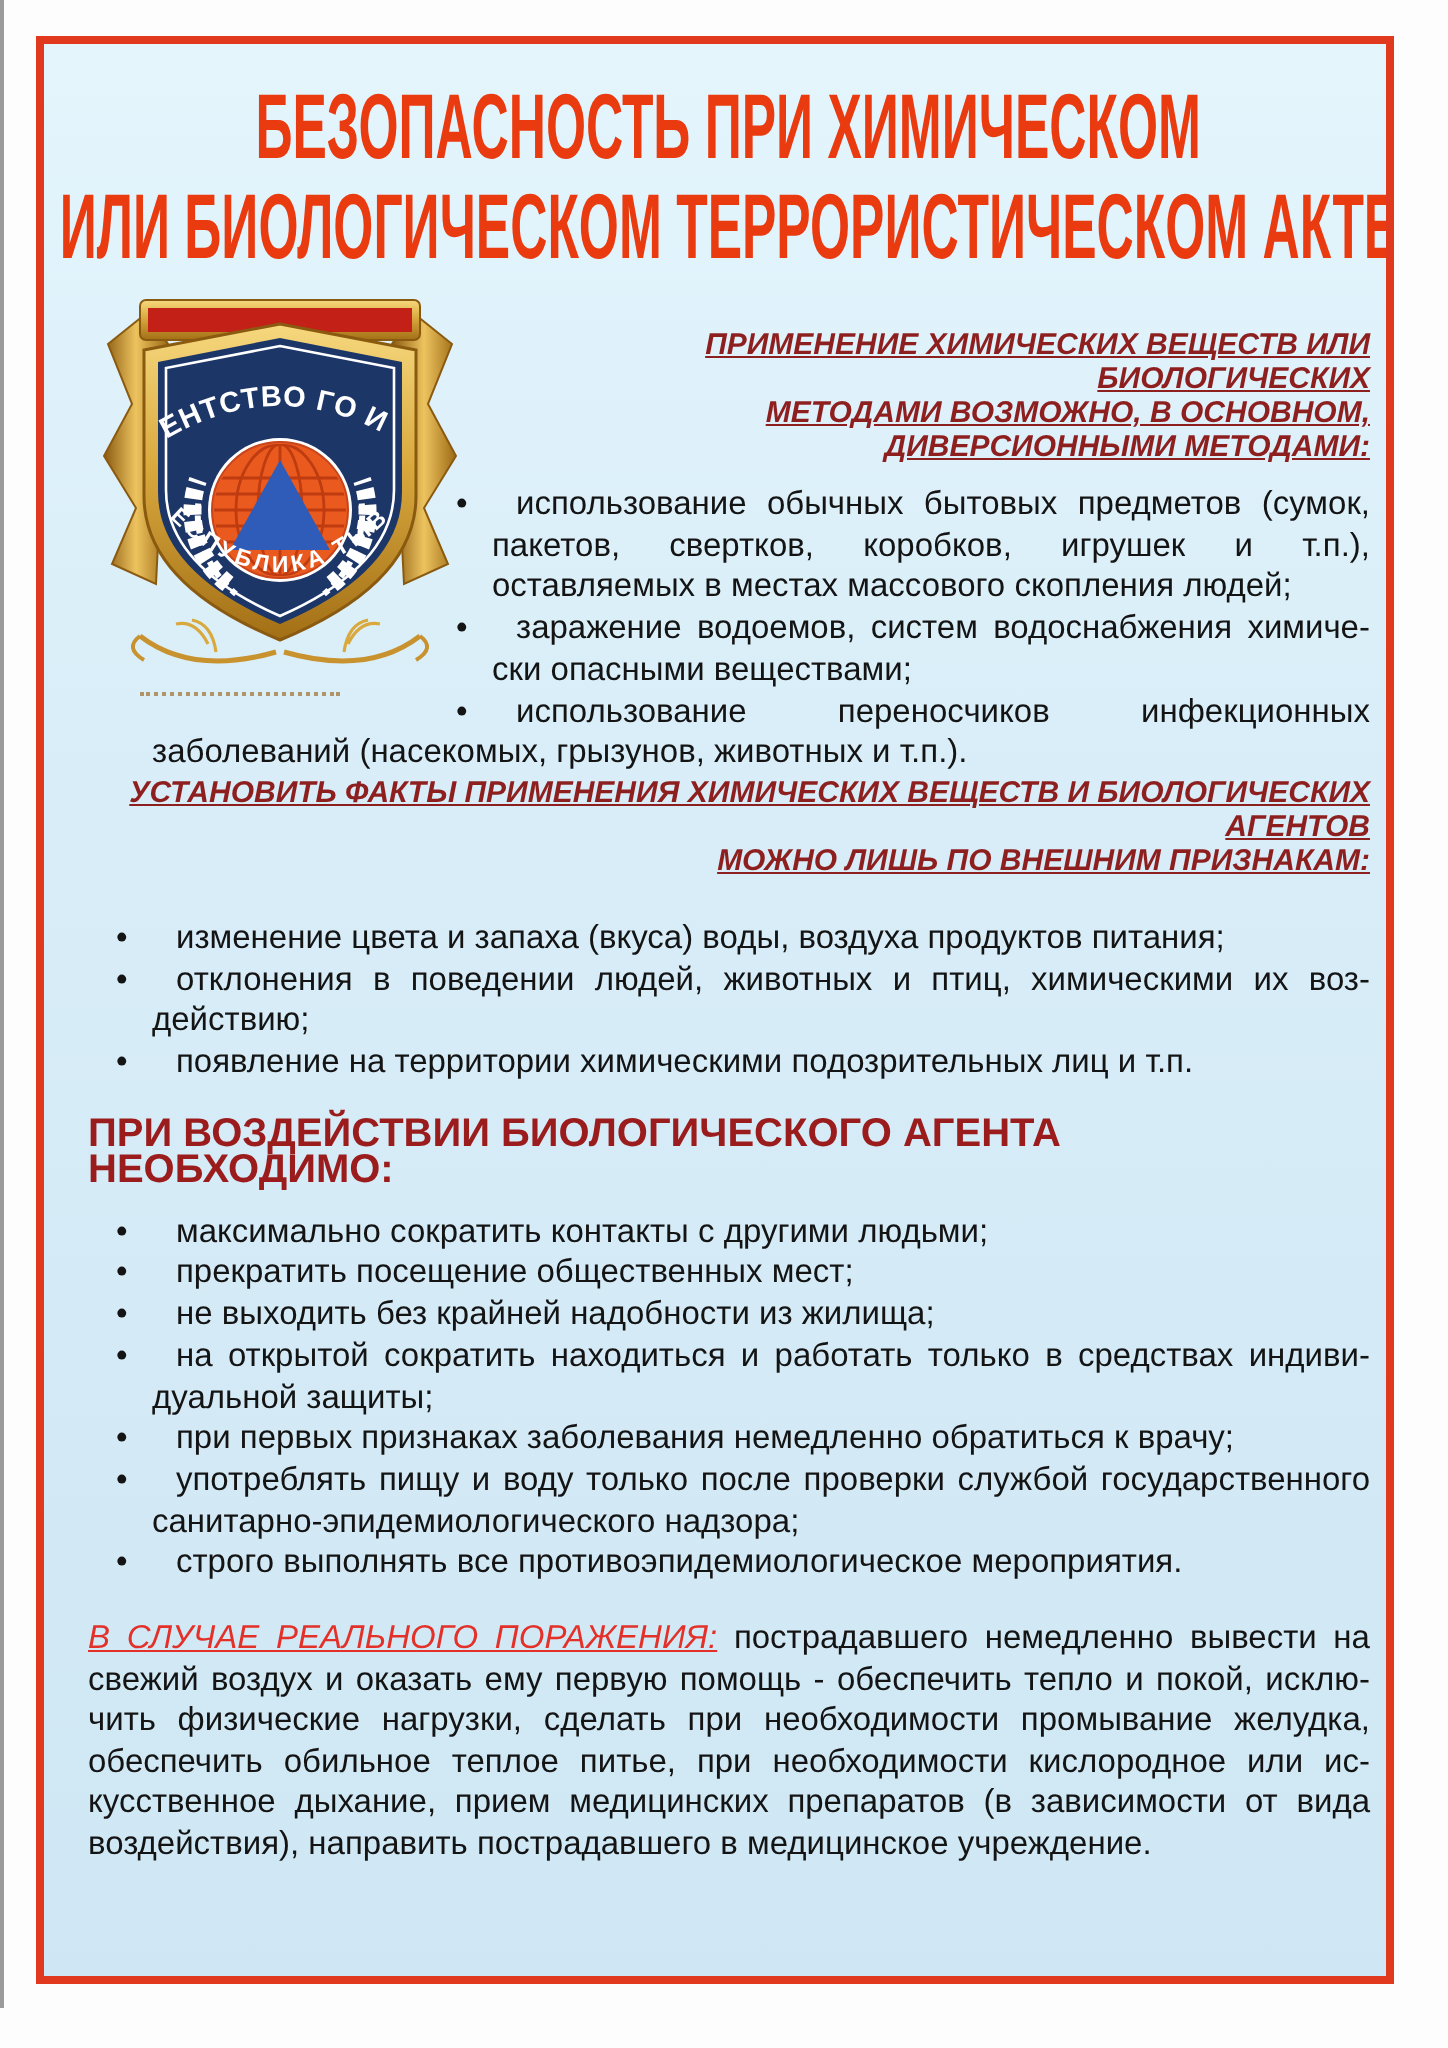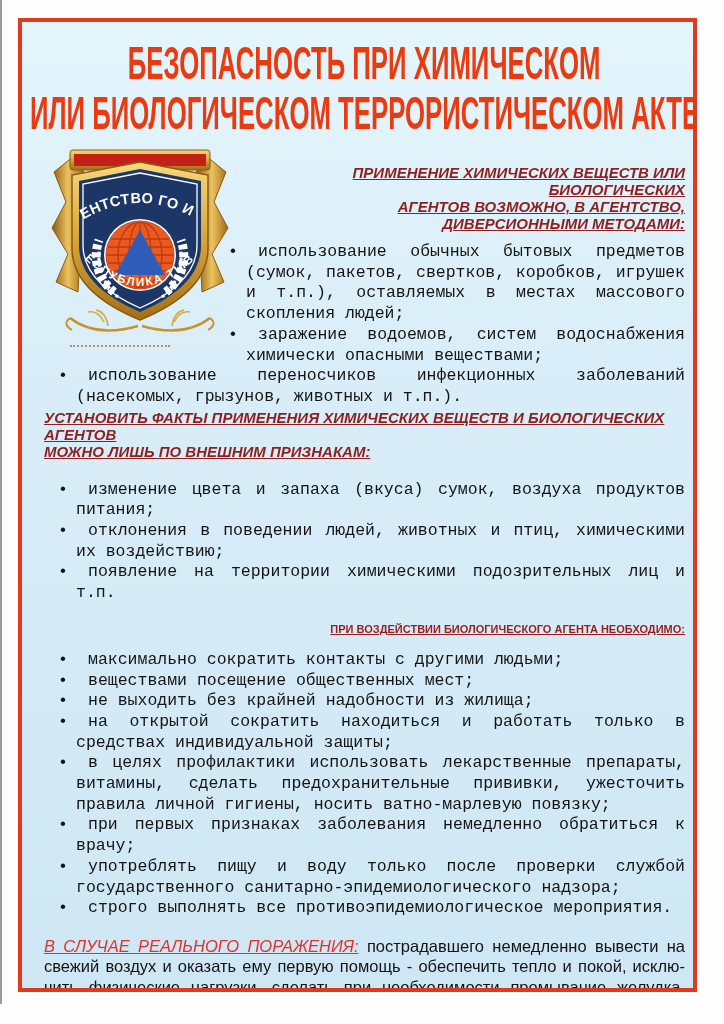--- a/index.html
+++ b/index.html
@@ -23,28 +23,28 @@
     font-weight:bold;font-size:46px;line-height:46px;color:#ea3a10;
     letter-spacing:0px;font-family:"Liberation Sans",sans-serif;
   }
   
   .emblem{float:left;width:192px;margin:2px 10px 0 0;text-align:center;}
   .dotted-divider{width:100px;border-top:2px dotted #b09468;margin:1px 0 0 26px;height:0;}
   
   .h-methods{margin:24px 0 5px 0;text-align:right;}
   .h-maroon{color:#8e1f1f;font-weight:bold;font-style:italic;font-size:15px;line-height:17px;}
   .h-maroon .u{text-decoration:underline;}
-  .h-signs{margin:1px 0 0 0;text-align:left;clear:left;}
+  .h-signs{margin:1px 0 0 0;text-align:right;clear:left;}
   .h-center{
-    margin:16px 0 0 0;text-align:right;color:#9b1c1c;font-weight:bold;
-    font-size:11px;line-height:18px;clear:left;text-decoration:underline;
+    margin:16px 0 0 0;text-align:left;color:#9b1c1c;font-weight:bold;
+    font-size:20px;line-height:18px;clear:left;
   }
   
   ul{margin:0;padding:0;list-style:none;}
-  .blist{margin-top:10px;font-family:Liberation Mono, monospace;}
+  .blist{margin-top:10px;}
   .blist2{margin-top:20px;}
   .blist3{margin-top:12px;}
   li{
     padding-left:32px;text-indent:-18px;text-align:justify;
     font-size:16.5px;line-height:20.7px;color:#141414;
   }
   li::before{content:"\2022";display:inline-block;width:30px;text-indent:0;color:#141414;}
   li.clear{clear:left;}
   
   .footer-par{
@@ -145,49 +145,48 @@
           <path d="M26,176 q-8,6 2,12" stroke-width="2"></path>
           <path d="M166,176 q8,6 -2,12" stroke-width="2"></path>
           <path d="M60,180 q-6,-12 -16,-10 M64,184 q-2,-14 -12,-16 M130,180 q6,-12 16,-10 M128,184 q2,-14 12,-16" stroke-width="1.6" stroke="#d9a93e"></path>
         </g>
       </svg>
       <div class="dotted-divider"></div>
     </div>
 
     <div class="h-methods h-maroon">
       <div><span class="u">ПРИМЕНЕНИЕ ХИМИЧЕСКИХ ВЕЩЕСТВ ИЛИ БИОЛОГИЧЕСКИХ</span></div>
-      <div><span class="u">АГЕНТОВ ВОЗМОЖНО, В АГЕНТСТВО,</span></div>
+      <div><span class="u">МЕТОДАМИ ВОЗМОЖНО, В ОСНОВНОМ,</span></div>
       <div><span class="u">ДИВЕРСИОННЫМИ МЕТОДАМИ:</span></div>
     </div>
 
     <ul class="blist">
       <li>использование обычных бытовых предметов (сумок, пакетов, свертков, коробков, игрушек и т.п.), оставляемых в местах массового скопления людей;</li>
       <li>заражение водоемов, систем водоснабжения химиче­ски опасными веществами;</li>
       <li>использование переносчиков инфекционных заболеваний (насекомых, грызунов, животных и т.п.).</li>
     </ul>
 
     <div class="h-signs h-maroon">
       <div><span class="u">УСТАНОВИТЬ ФАКТЫ ПРИМЕНЕНИЯ ХИМИЧЕСКИХ ВЕЩЕСТВ И БИОЛОГИЧЕСКИХ АГЕНТОВ</span></div>
       <div><span class="u">МОЖНО ЛИШЬ ПО ВНЕШНИМ ПРИЗНАКАМ:</span></div>
     </div>
 
     <ul class="blist blist2">
-      <li>изменение цвета и запаха (вкуса) сумок, воздуха продуктов питания;</li>
+      <li>изменение цвета и запаха (вкуса) воды, воздуха продуктов питания;</li>
       <li>отклонения в поведении людей, животных и птиц, химическими их воз­действию;</li>
       <li>появление на территории химическими подозрительных лиц и т.п.</li>
     </ul>
 
     <div class="h-center">ПРИ ВОЗДЕЙСТВИИ БИОЛОГИЧЕСКОГО АГЕНТА НЕОБХОДИМО:</div>
 
     <ul class="blist blist3">
       <li>максимально сократить контакты с другими людьми;</li>
-      <li>веществами посещение общественных мест;</li>
+      <li>прекратить посещение общественных мест;</li>
       <li>не выходить без крайней надобности из жилища;</li>
       <li>на открытой сократить находиться и работать только в средствах индиви­дуальной защиты;</li>
-      <li>в целях профилактики использовать лекарственные препараты, витами­ны, сделать предохранительные прививки, ужесточить правила личной ги­гиены, носить ватно-марлевую повязку;</li>
       <li>при первых признаках заболевания немедленно обратиться к врачу;</li>
       <li>употреблять пищу и воду только после проверки службой государствен­ного санитарно-эпидемиологического надзора;</li>
       <li>строго выполнять все противоэпидемиологическое мероприятия.</li>
     </ul>
 
     <p class="footer-par"><span class="lead-red">В СЛУЧАЕ РЕАЛЬНОГО ПОРАЖЕНИЯ:</span><span> </span><span>пострадавшего немедленно вывести на све­жий воздух и оказать ему первую помощь - обеспечить тепло и покой, исклю­чить физические нагрузки, сделать при необходимости промывание желудка, обеспечить обильное теплое питье, при необходимости кислородное или ис­кусственное дыхание, прием медицинских препаратов (в зависимости от вида воздействия), направить пострадавшего в медицинское учреждение.</span></p>
 
   </div>
 </div>
 

